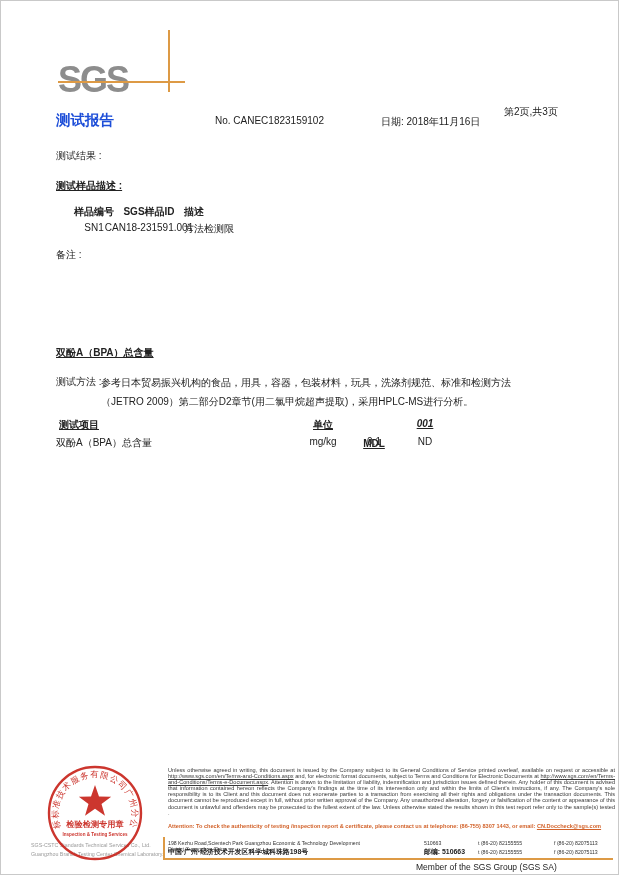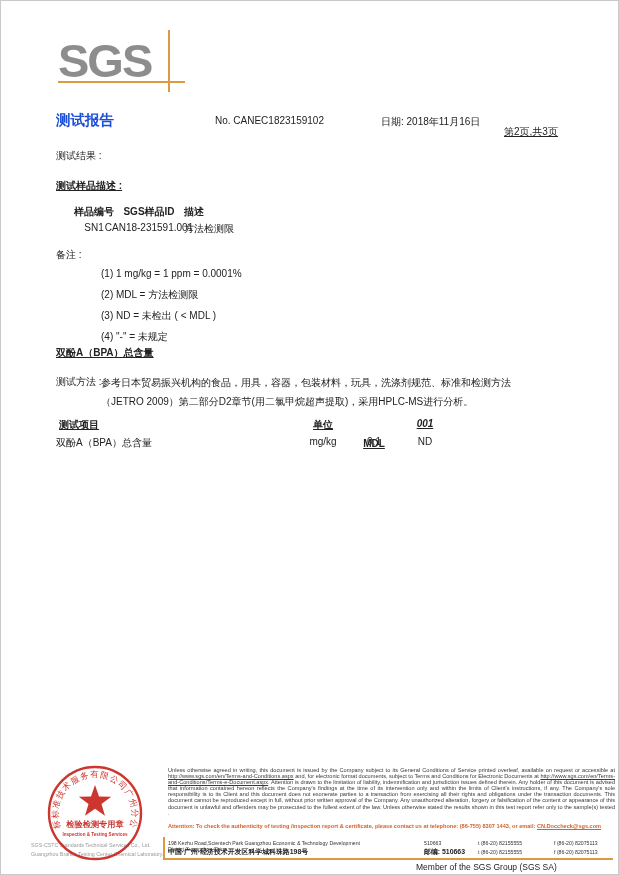--- a/index.html
+++ b/index.html
@@ -6,21 +6,21 @@
   html,body { background:#ffffff; }
   body { font-family:"Liberation Sans", sans-serif; color:#2b2b2b; }
   #page {
     position:relative; width:619px; height:875px; background:#ffffff;
     border:1px solid #c9c9c9; overflow:hidden;
   }
   .abs { position:absolute; }
   .ctr { transform:translateX(-50%); }
 
   
-  .logo-text { font-weight:800; font-size:47px; letter-spacing:-2px; color:#8d8d8d; line-height:1; }
+  .logo-text { font-weight:800; font-size:36px; letter-spacing:-2px; color:#8d8d8d; line-height:1;margin-top:25px; }
   .accent-h { background:#dd9a45; height:2px; }
   .accent-v { background:#dd9a45; width:2px; }
   .doc-title { font-size:14.5px; font-weight:bold; color:#1d4ed8; }
   .hdr-txt { font-size:10px; color:#222; }
 
   
   .t10 { font-size:10px; color:#222; }
   .bold { font-weight:bold; }
   .ul { text-decoration:underline; }
   .it { font-style:italic; }
@@ -46,41 +46,35 @@
 
 <div id="page">
 
   <div class="abs logo-text" style="left:57px; top:36px;">SGS</div>
   <div class="abs accent-h" style="left:57px; top:80px; width:127px;"></div>
   <div class="abs accent-v" style="left:167px; top:29px; height:62px;"></div>
 
   <div class="abs doc-title" style="left:55px; top:110px;">测试报告</div>
   <div class="abs hdr-txt" style="left:214px; top:114px;">No. CANEC1823159102</div>
   <div class="abs hdr-txt" style="left:380px; top:114px;">日期: 2018年11月16日</div>
-  <div class="abs hdr-txt" style="left:503px; top:124px;text-decoration:underline;">第2页,共3页</div>
+  <div class="abs hdr-txt" style="left:503px; top:104px;">第2页,共3页</div>
 
   <div class="abs t10" style="left:55px; top:148px;">测试结果 :</div>
 
   <div class="abs t10 bold ul" style="left:55px; top:178px;">测试样品描述 :</div>
 
   <div class="abs t10 bold ctr" style="left:93px; top:204px;">样品编号</div>
   <div class="abs t10 bold ctr" style="left:148px; top:204px;">SGS样品ID</div>
   <div class="abs t10 bold" style="left:183px; top:204px;">描述</div>
 
   <div class="abs t10 ctr" style="left:93px; top:221px;">SN1</div>
   <div class="abs t10 ctr" style="left:148px; top:221px;">CAN18-231591.001</div>
   <div class="abs t10" style="left:183px; top:221px;">方法检测限</div>
 
   <div class="abs t10" style="left:55px; top:247px;">备注 :</div>
-  <div class="abs notes-block" style="left:100px; top:262px;">
-    <div>(1) 1 mg/kg = 1 ppm = 0.0001%</div>
-    <div>(2) MDL = 方法检测限</div>
-    <div>(3) ND = 未检出 ( &lt; MDL )</div>
-    <div>(4) "-" = 未规定</div>
-  </div>
 
   <div class="abs t10 bold ul" style="left:55px; top:345px;">双酚A（BPA）总含量</div>
   <div class="abs t10" style="left:55px; top:374px;">测试方法 :</div>
   <div class="abs method-text" style="left:100px; top:372px;">参考日本贸易振兴机构的食品，用具，容器，包装材料，玩具，洗涤剂规范、标准和检测方法（JETRO 2009）第二部分D2章节(用二氯甲烷超声提取)，采用HPLC-MS进行分析。</div>
 
   <div class="abs t10 bold ul" style="left:58px; top:417px;">测试项目</div>
   <div class="abs t10 bold ul ctr" style="left:322px; top:417px;">单位</div>
   <div class="abs t10 bold ul ctr" style="left:373px; top:437px;">MDL</div>
   <div class="abs t10 bold ul it ctr" style="left:424px; top:417px;">001</div>
 

